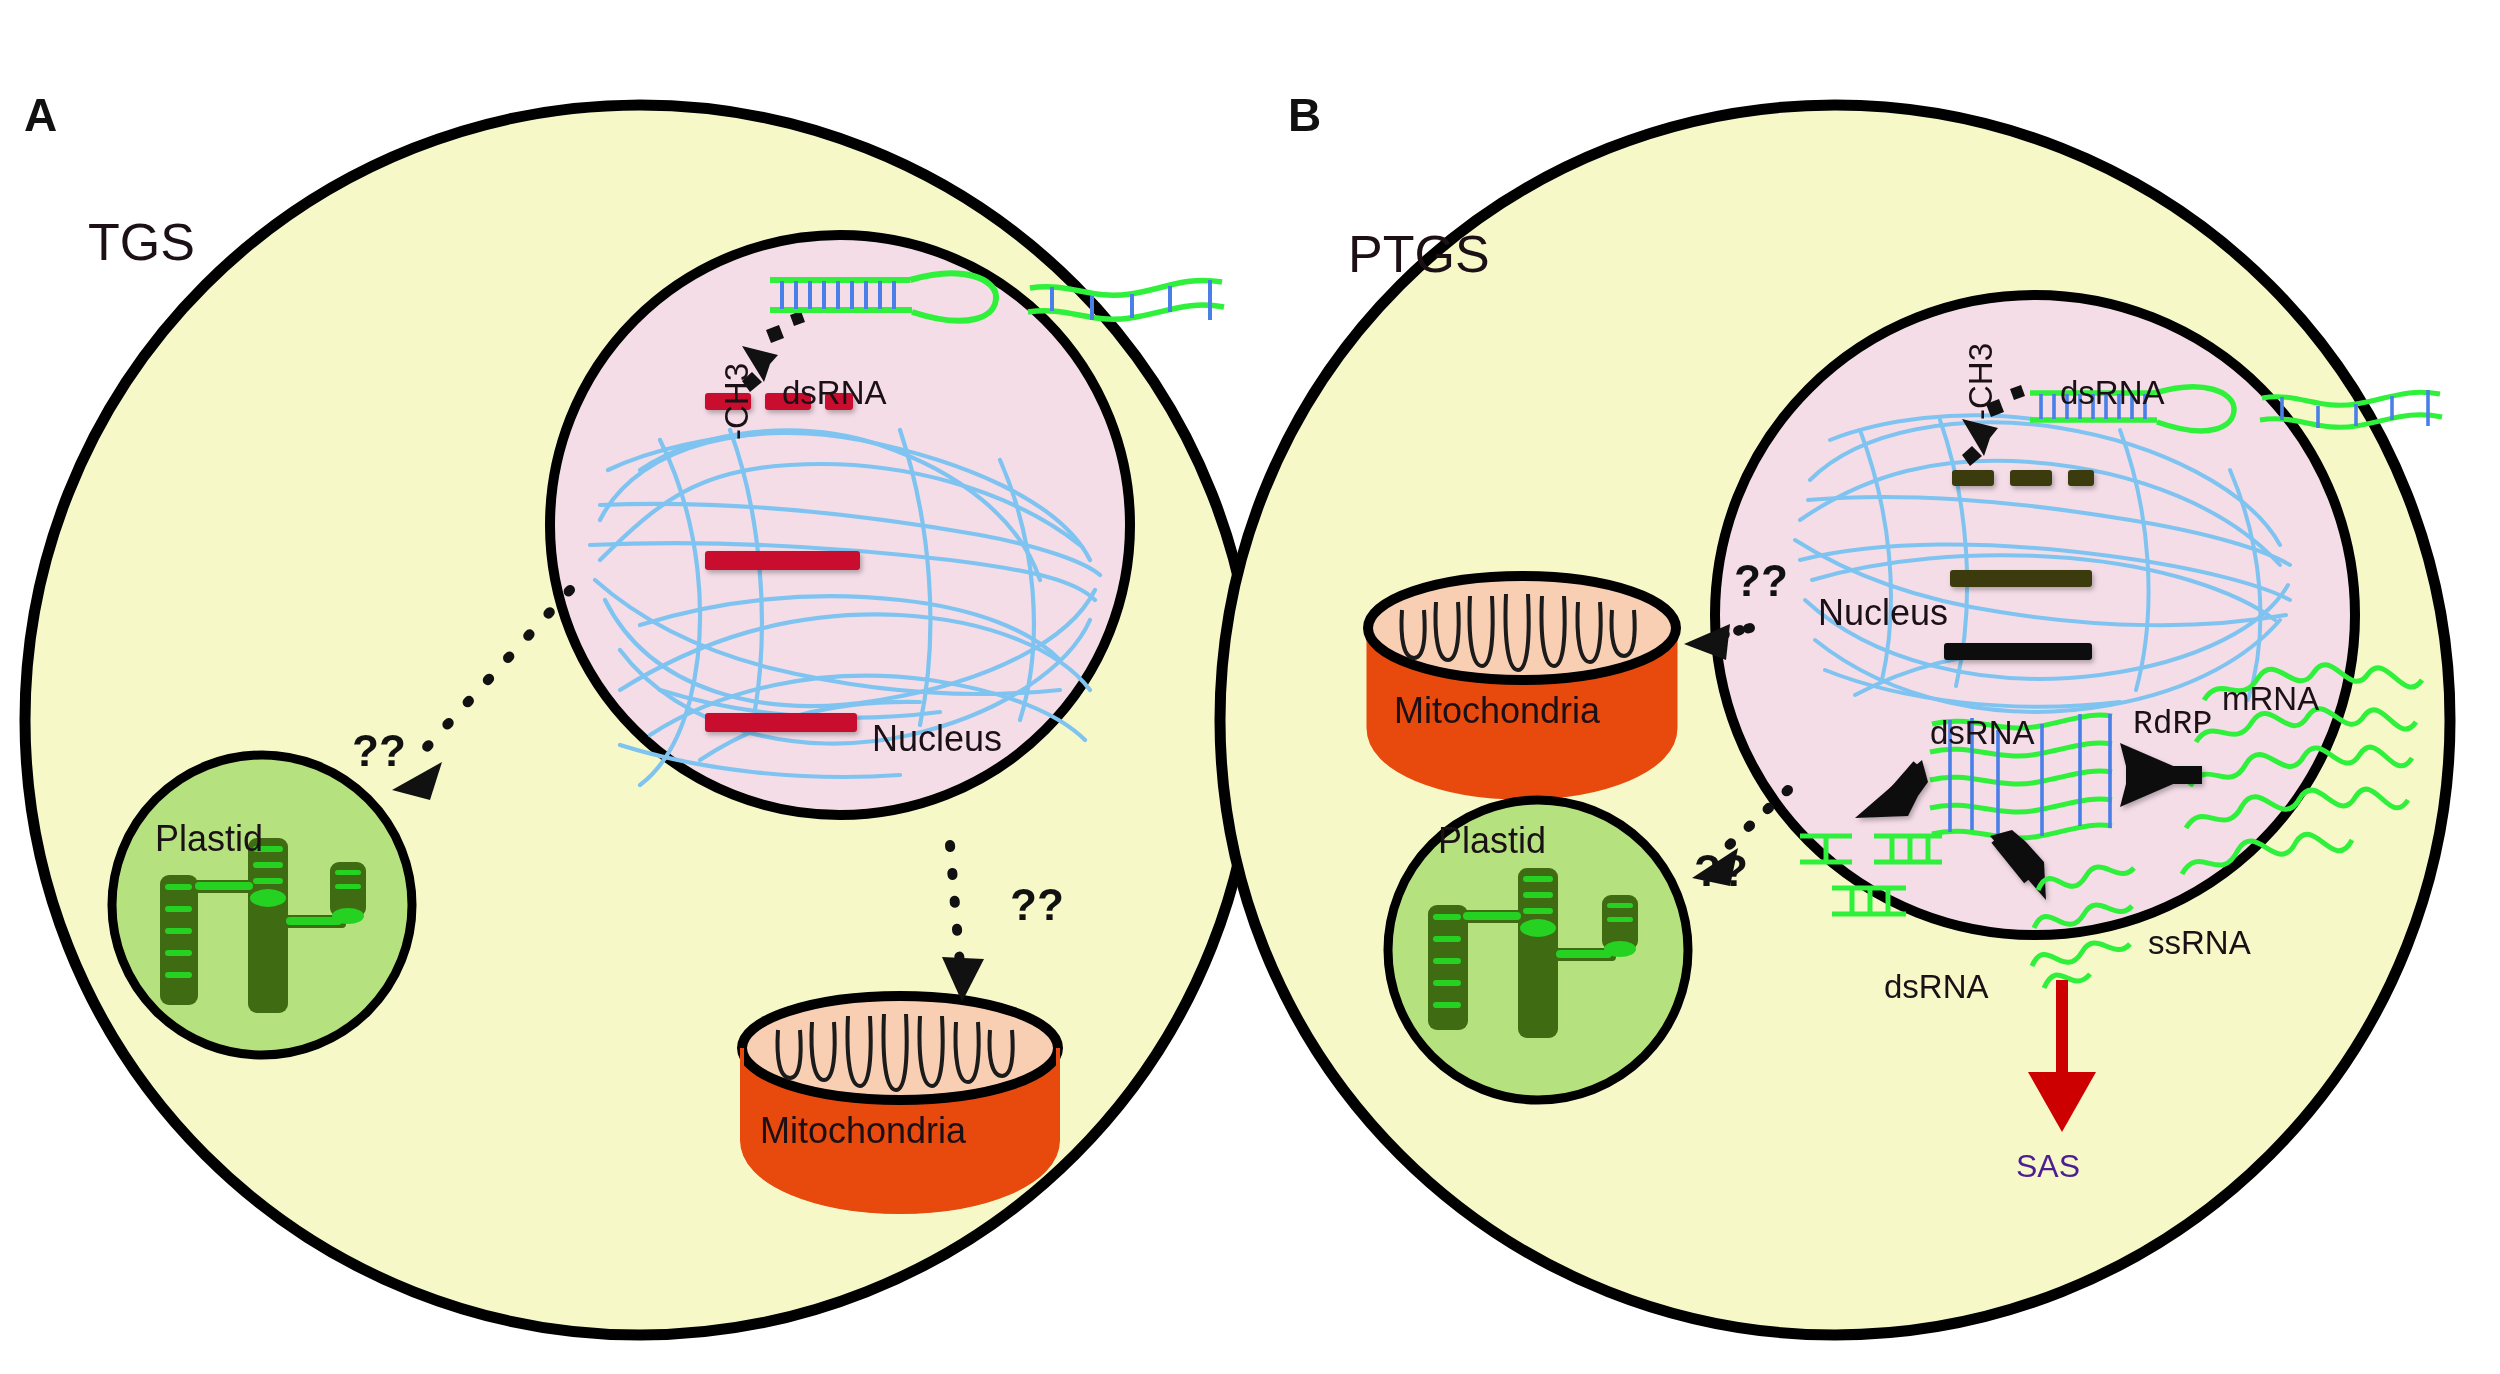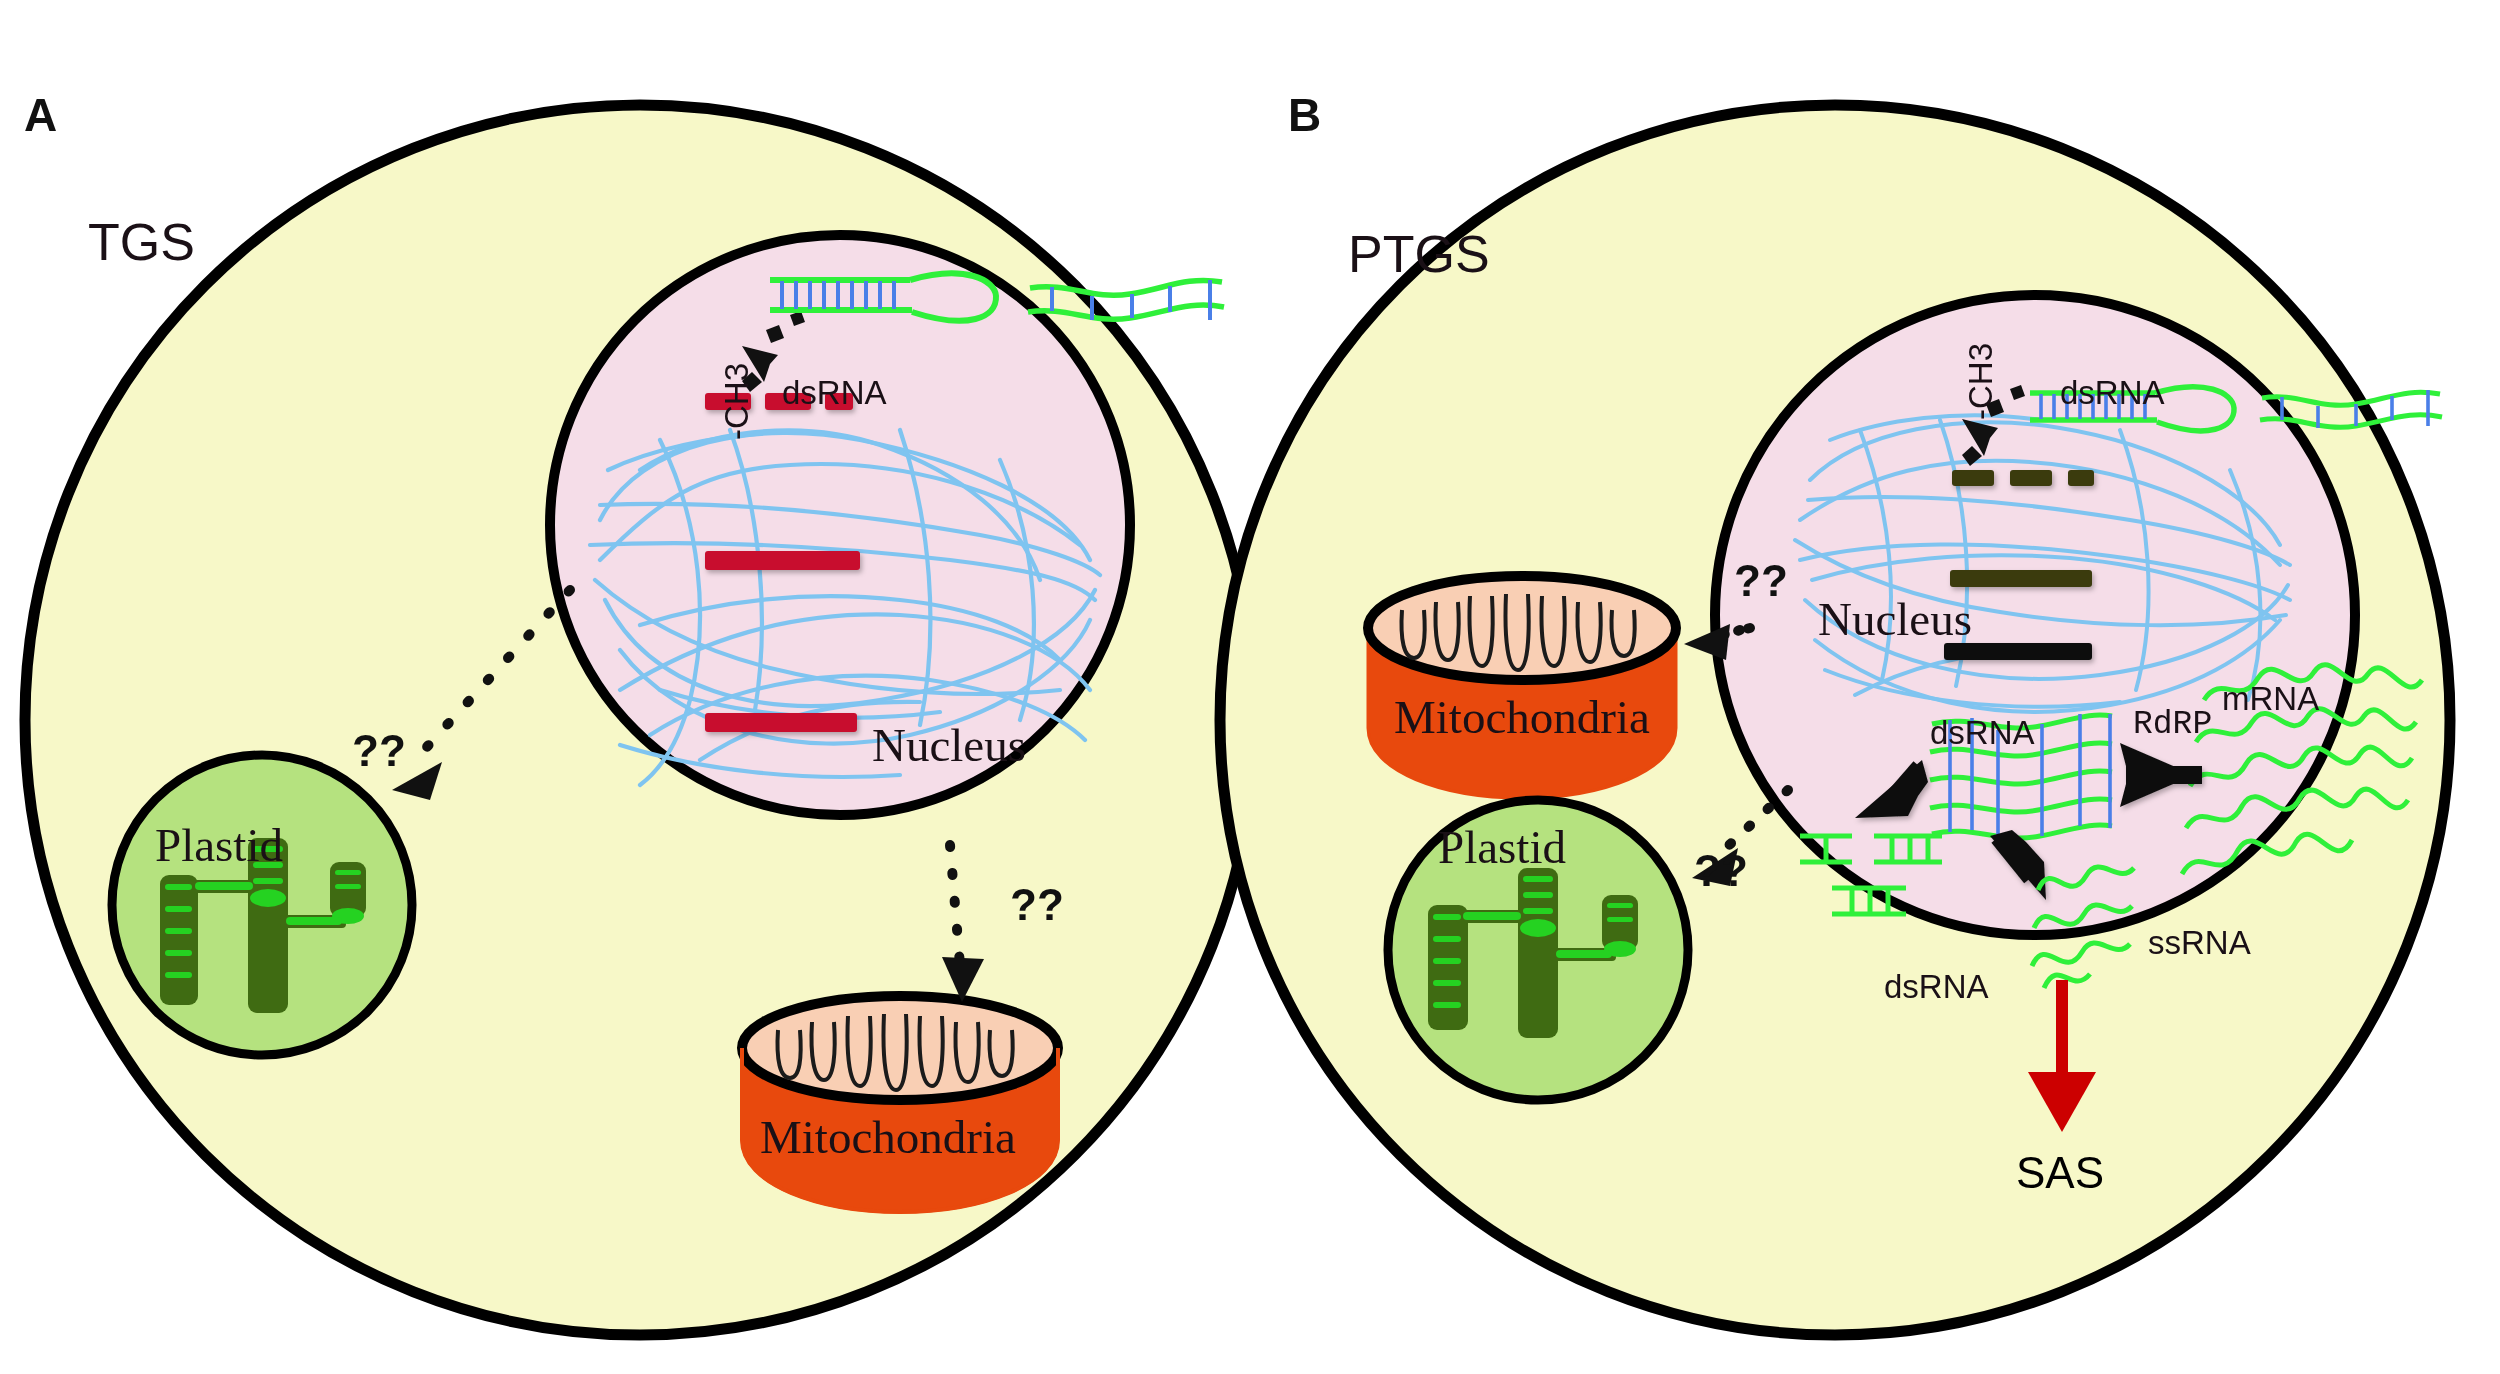--- a/index.html
+++ b/index.html
@@ -3,25 +3,25 @@
 <meta charset="utf-8">
 <style>
   html,body{margin:0;padding:0;background:#ffffff;}
   body{width:2500px;height:1374px;position:relative;overflow:hidden;
        font-family:"Liberation Sans","DejaVu Sans",sans-serif;}
   .stage{position:absolute;left:0;top:0;width:2500px;height:1374px;}
   svg.canvas{position:absolute;left:0;top:0;width:2500px;height:1374px;display:block;}
   .panel-letter{position:absolute;font-size:46px;font-weight:bold;color:#111;letter-spacing:0;}
   .lbl{position:absolute;color:#1a1016;white-space:nowrap;}
   .lbl-tgs{font-size:52px;}
-  .lbl-organelle{font-size:47px;font-family:Liberation Serif, serif;}
+  .lbl-organelle{font-size:36px;}
   .lbl-small{font-size:33px;margin-top:44px;}
   .lbl-qq{font-size:44px;font-weight:600;color:#111;}
   .lbl-ch3{font-size:33px;transform:rotate(-90deg);transform-origin:left top;}
-  .lbl-sas{font-size:44px;color:#000000;}
+  .lbl-sas{font-size:32px;color:#4c1d95;}
 </style>
 </head>
 <body>
 
 <div class="stage">
 
   <svg class="canvas" viewBox="0 0 2500 1374">
     <defs>
 
       <g id="hairpin">

